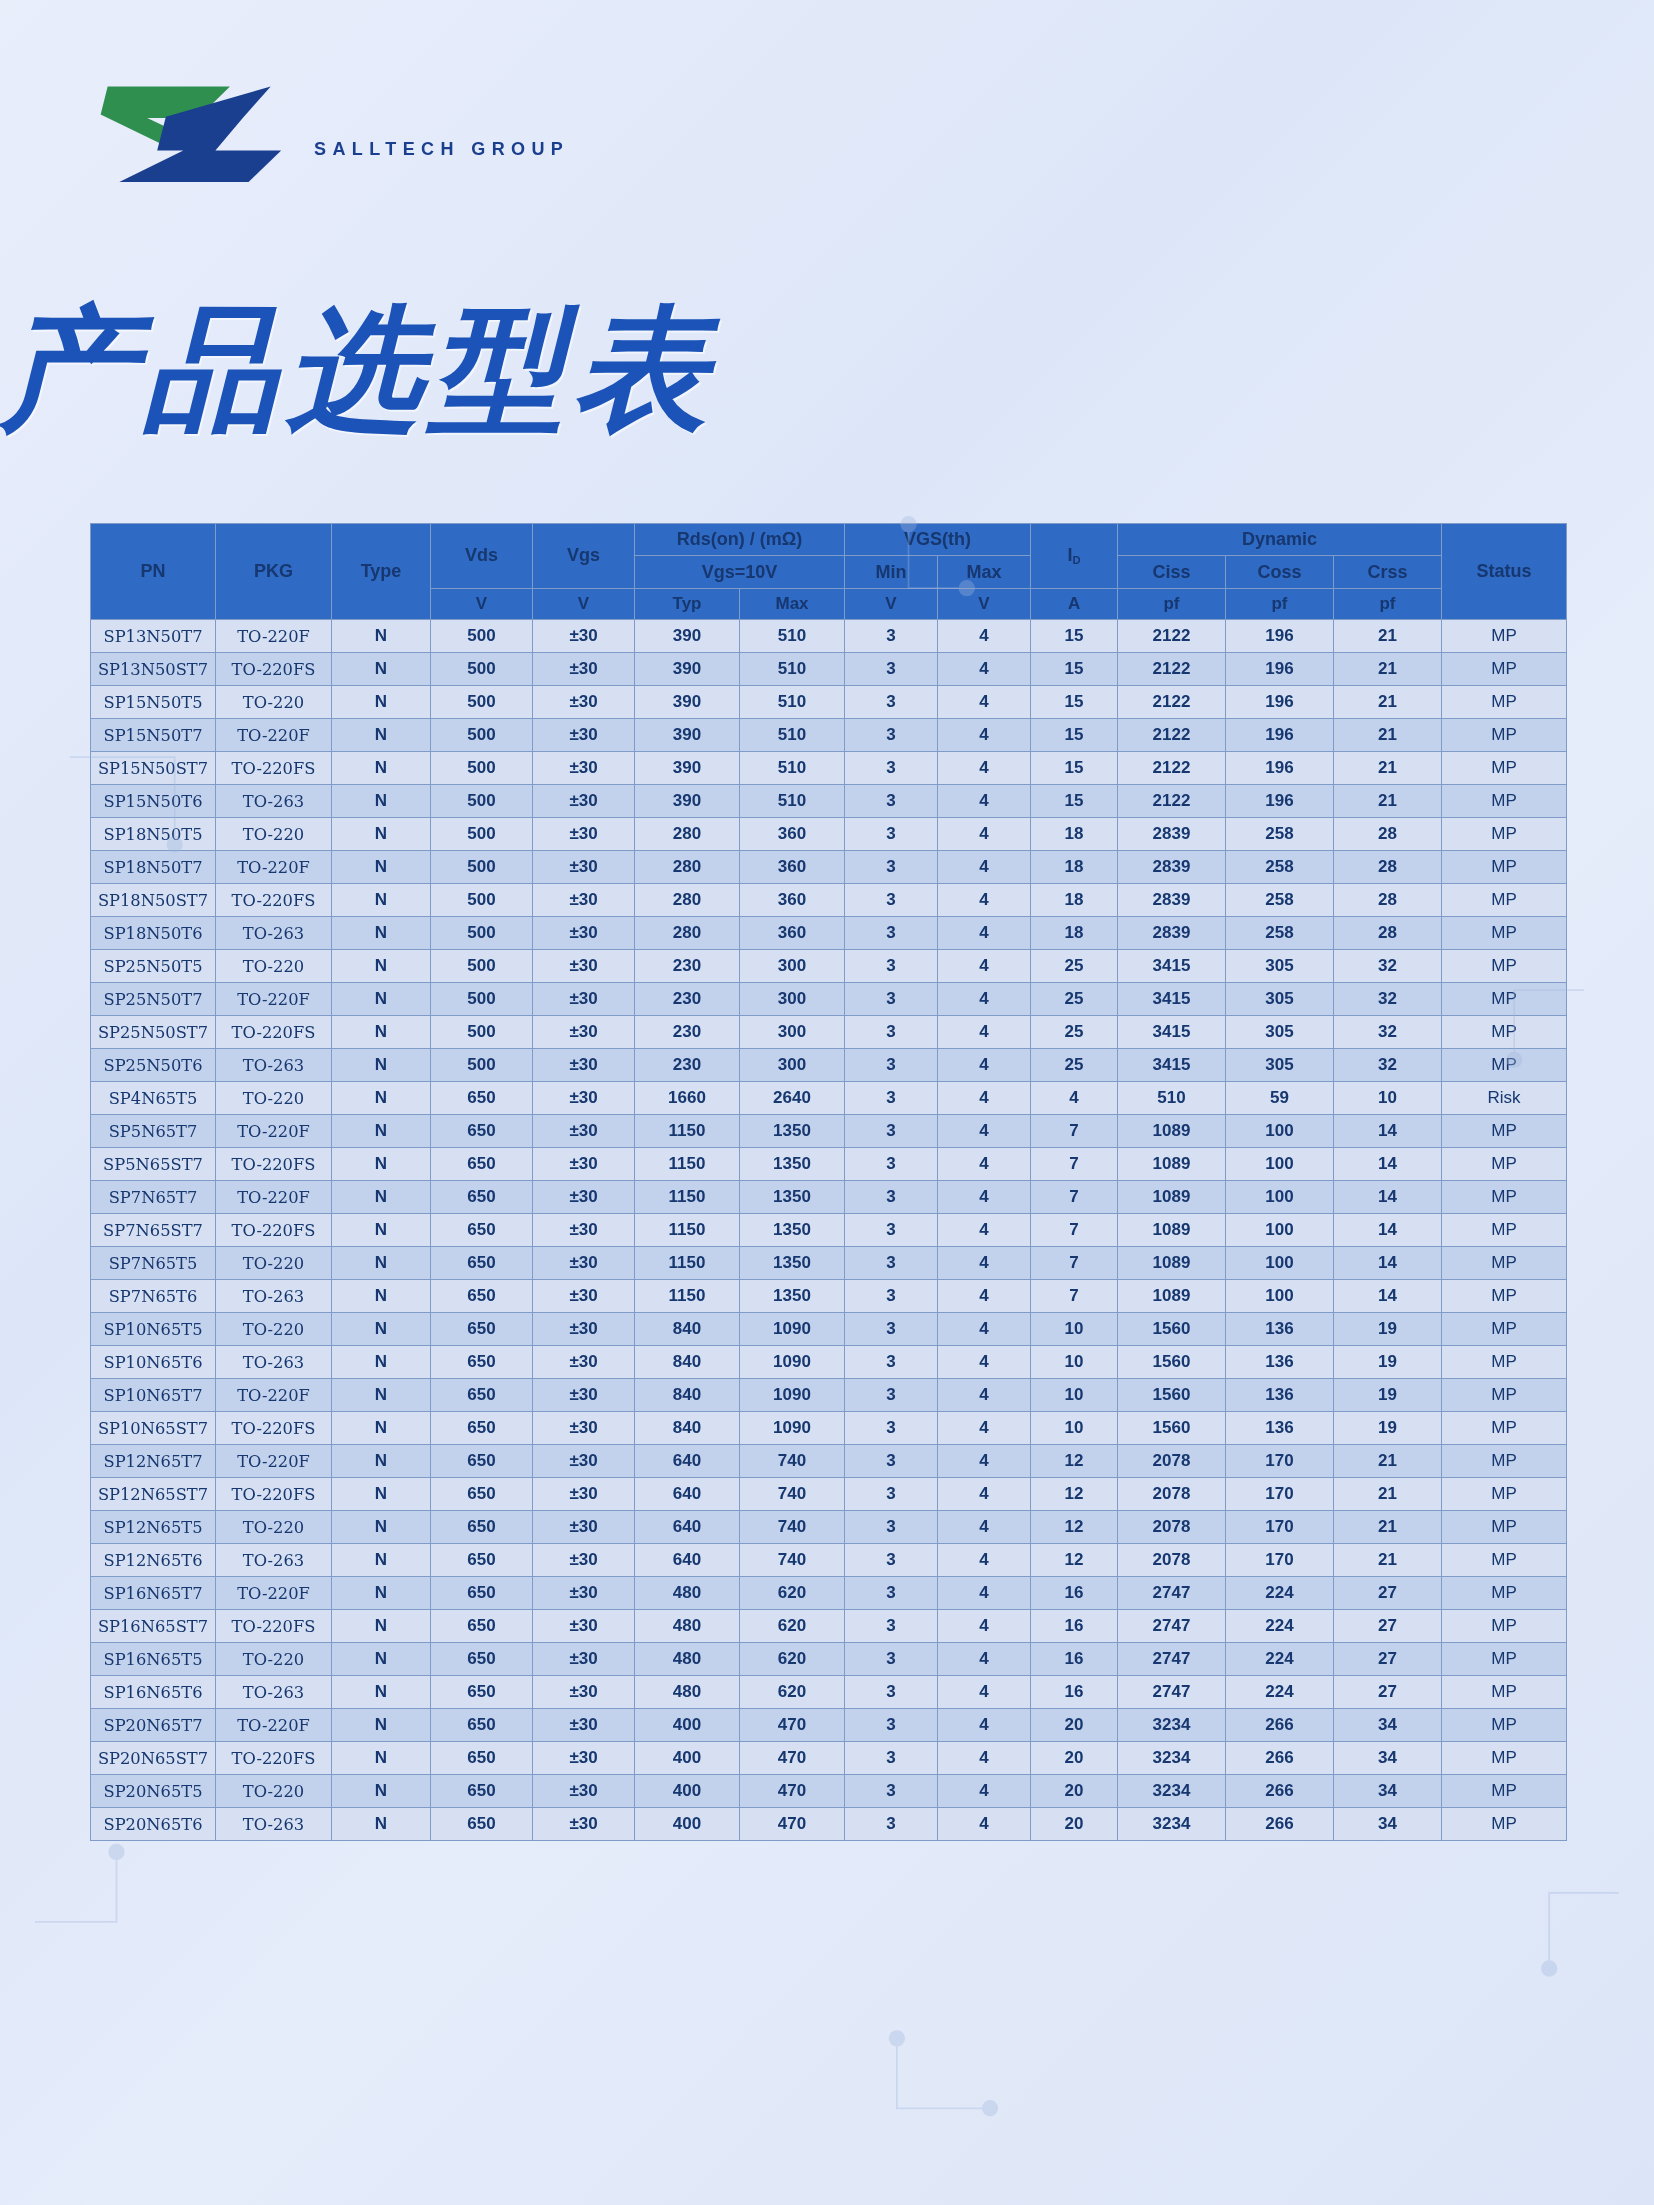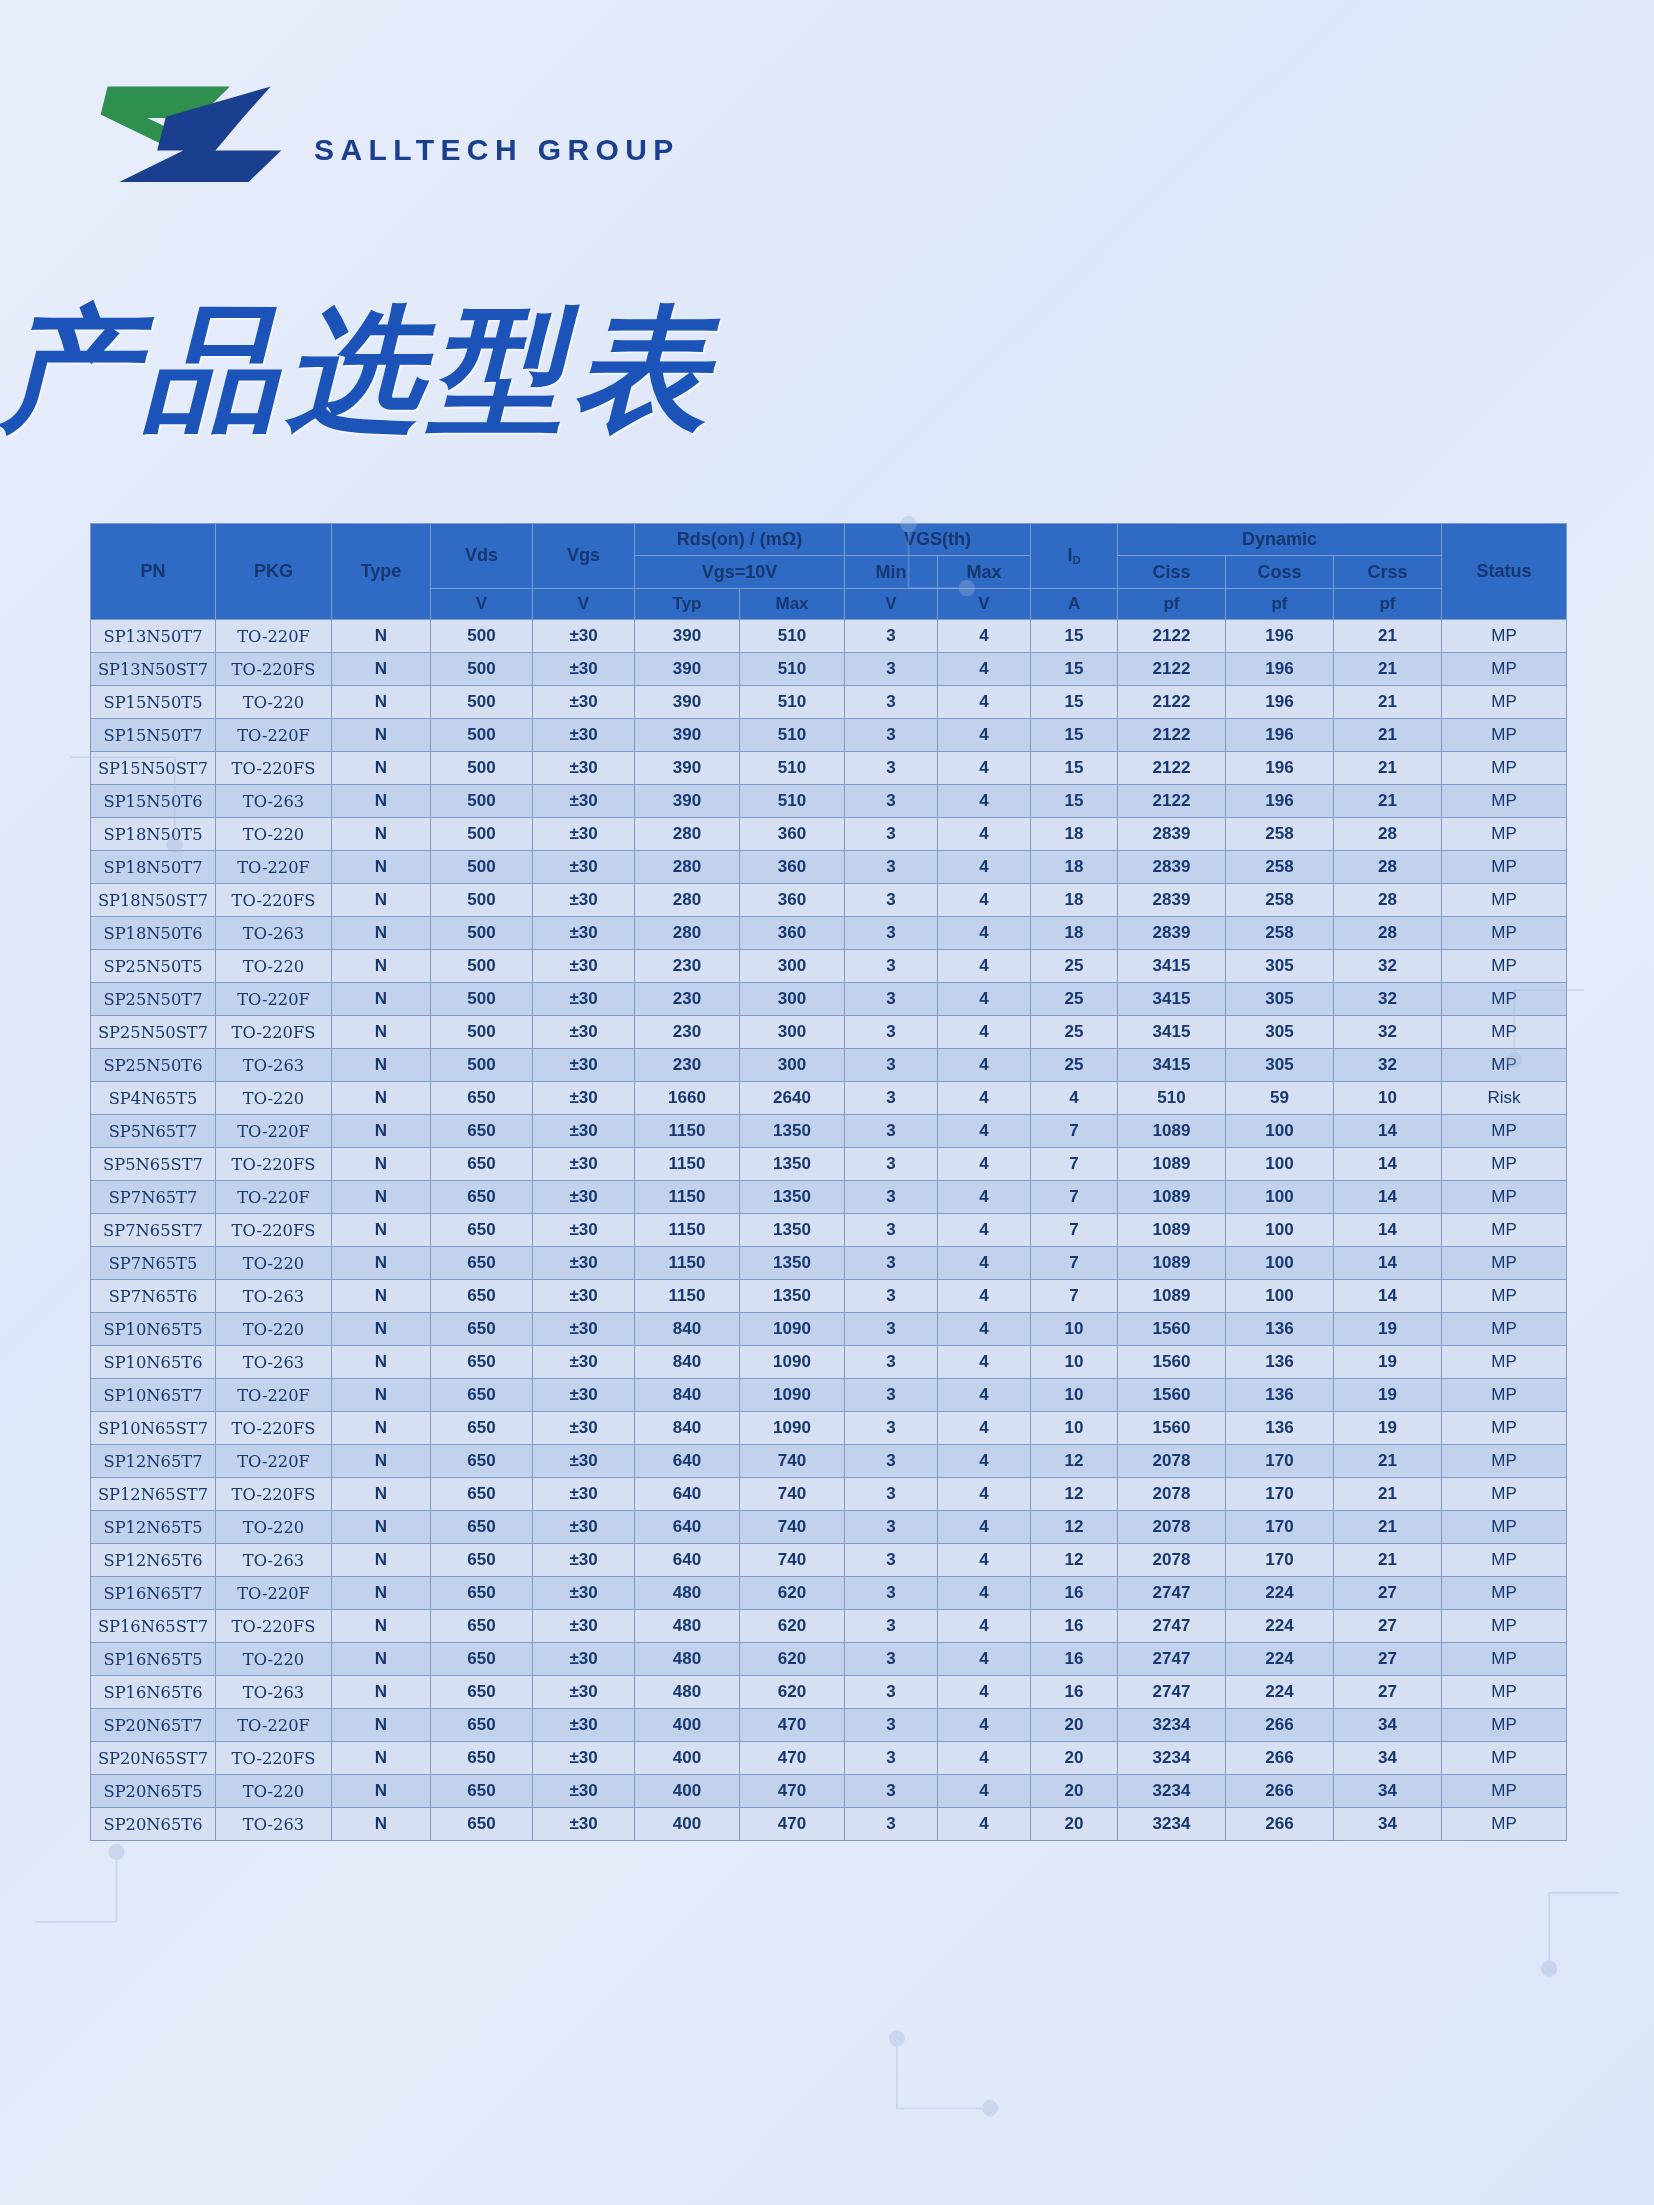--- a/index.html
+++ b/index.html
@@ -44,21 +44,21 @@
   }
   .logo-cn {
     font-family: "DejaVu Sans", sans-serif;
     font-size: 50px;
     font-weight: 700;
     color: #1b3f8f;
     letter-spacing: 5.8px;
     line-height: 1.05;
   }
   .logo-en {
-    font-size: 30px;
+    font-size: 18px;
     font-weight: 700;
     color: #1b3f8f;
     letter-spacing: 6.4px;
     margin-top: 8.2px;
   }
   .main-title {
     margin-top: 70px;
     font-family: "DejaVu Sans", sans-serif;
     font-size: 135px;
     font-weight: 700;

